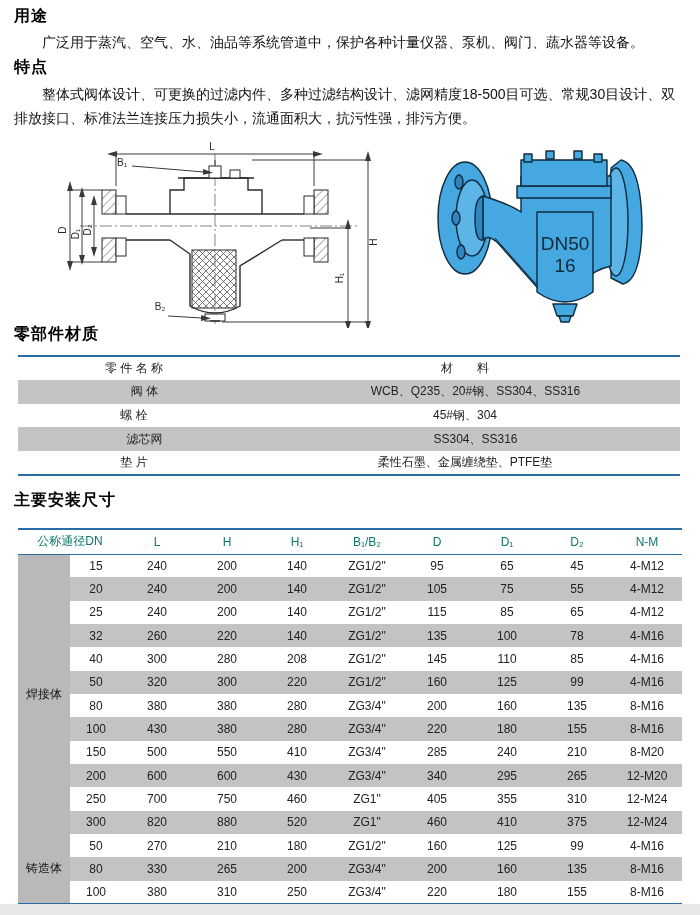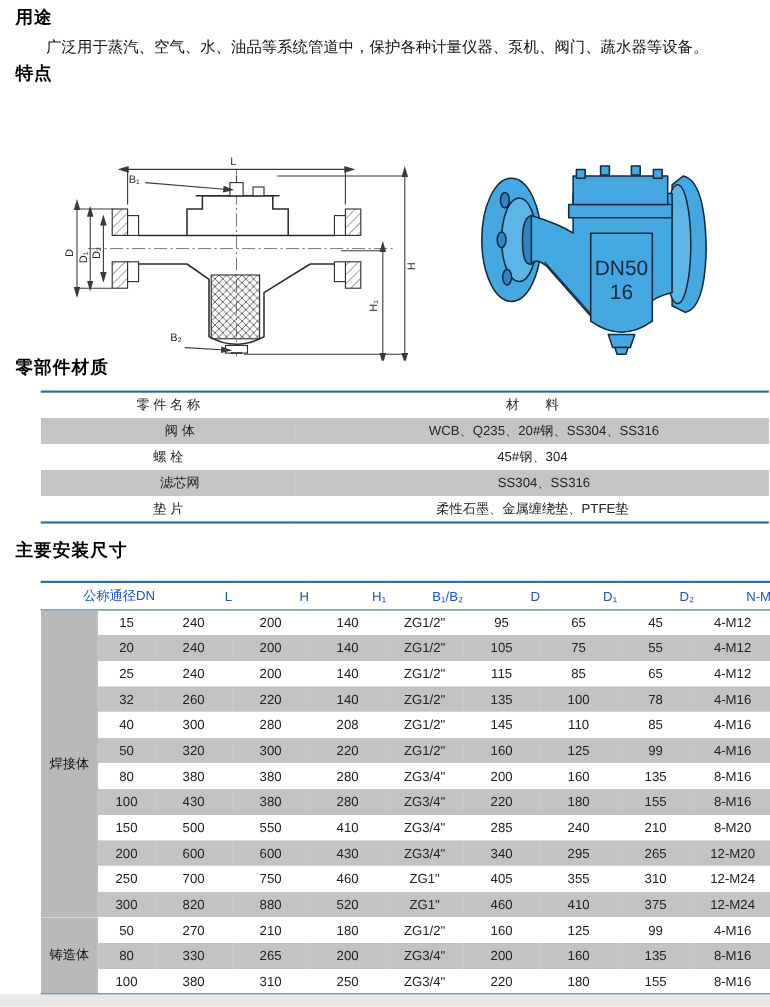--- a/index.html
+++ b/index.html
@@ -11,54 +11,55 @@
   }
   .sec-title{
     position:absolute;left:14px;font-size:16px;font-weight:bold;color:#000;
     letter-spacing:1px;
   }
   .para{
     position:absolute;left:14px;font-size:14px;line-height:24px;color:#111;
     text-indent:2em;margin:0;
   }
   
-  table{border-collapse:collapse;table-layout:fixed;font-size:12px;color:#222;margin-left:19px;}
+  table{border-collapse:collapse;table-layout:fixed;font-size:12px;color:#222;}
   td,th{padding:0;text-align:center;vertical-align:middle;font-weight:normal;
         overflow:hidden;white-space:nowrap;}
   .mat-table{
     position:absolute;left:18px;top:355px;width:662px;
     border-top:2px solid #2a6da6;border-bottom:2px solid #2a6da6;
   }
   .mat-table tr{height:23.8px;}
   .mat-table .stripe td{background:#c4c4c4;padding-left:21px;}
   .dim-table{
     position:absolute;left:18px;top:528px;width:664px;
     border-top:2px solid #2a6da6;border-bottom:2px solid #2a6da6;
   }
   .dim-table thead tr{height:25px;}
-  .dim-table thead th{color:#1d4ed8;border-bottom:1.5px solid #2a6da6;text-align:right;}
+  .dim-table thead th{color:#0f766e;border-bottom:1.5px solid #2a6da6;}
   .dim-table tbody tr{height:23.33px;}
   .dim-table tbody tr.stripe td{background:#c3c3c3;}
   .dim-table td.groupcell{background:#b9b9b9 !important;color:#111;text-align:center;}
   
   .tech-drawing{position:absolute;left:52px;top:138px;}
   .product-img{position:absolute;left:425px;top:146px;}
   .dline{stroke:#3a3a3a;stroke-width:1;fill:none;}
   .thick{stroke:#2b2b2b;stroke-width:1.4;fill:none;}
   .dimtxt{font-size:10px;fill:#2b2b2b;font-family:"Liberation Sans","DejaVu Sans",sans-serif;}
 </style>
 </head>
 <body>
 
 <div class="page">
 
   <div class="sec-title" style="top:6px;">用途</div>
   <p class="para" style="top:30px;width:660px;">广泛用于蒸汽、空气、水、油品等系统管道中，保护各种计量仪器、泵机、阀门、蔬水器等设备。</p>
 
   <div class="sec-title" style="top:57px;">特点</div>
+  <p class="para" style="top:82px;width:674px;">整体式阀体设计、可更换的过滤内件、多种过滤结构设计、滤网精度18-500目可选、常规30目设计、双排放接口、标准法兰连接压力损失小，流通面积大，抗污性强，排污方便。</p>
 
   <svg class="tech-drawing" width="340" height="190" viewBox="0 0 340 190">
     <defs>
       <pattern id="hatch" width="6" height="6" patternUnits="userSpaceOnUse" patternTransform="rotate(45)">
         <line x1="0" y1="0" x2="0" y2="6" stroke="#555" stroke-width="1"></line>
       </pattern>
       <pattern id="mesh" width="7" height="7" patternUnits="userSpaceOnUse">
         <path d="M0 0 L7 7 M7 0 L0 7" stroke="#555" stroke-width="0.8"></path>
       </pattern>
       <marker id="arr" markerWidth="10" markerHeight="8" refX="9" refY="4" orient="auto" markerUnits="userSpaceOnUse">

